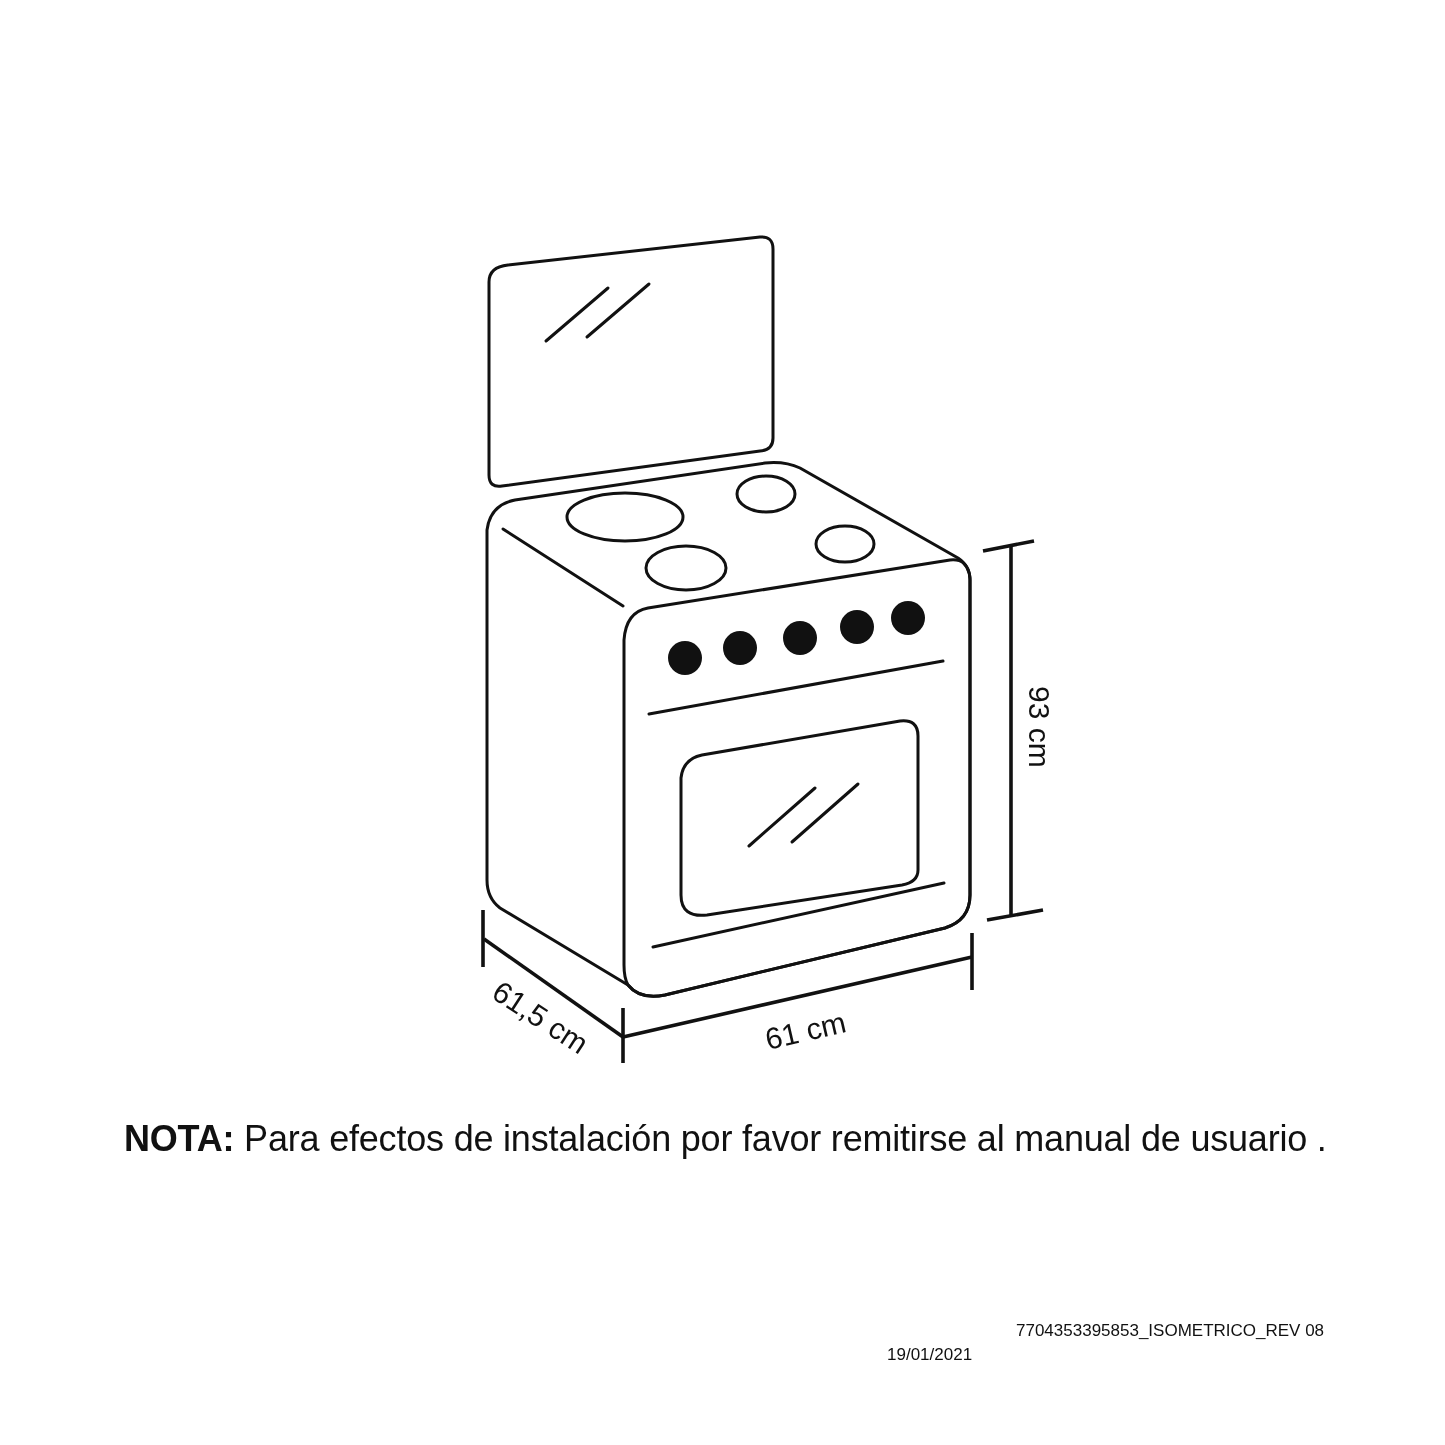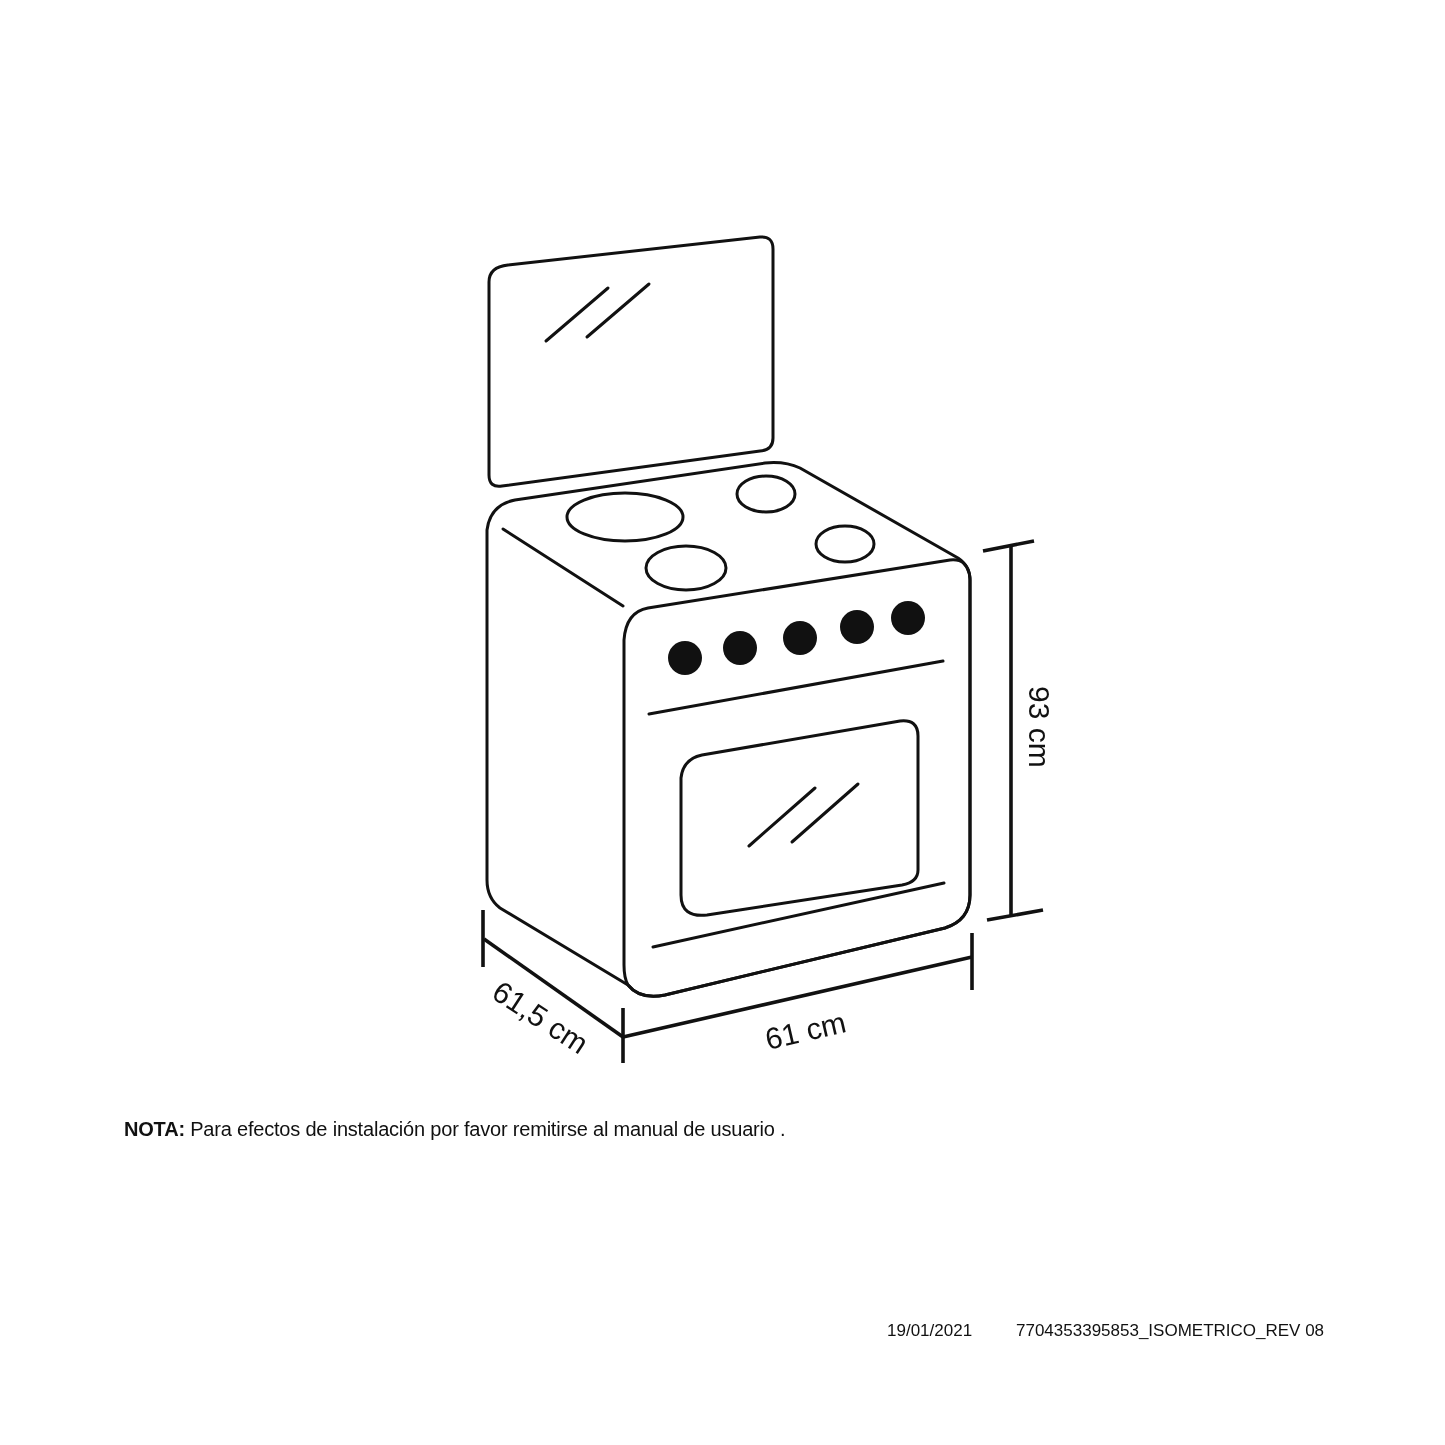--- a/index.html
+++ b/index.html
@@ -2,24 +2,24 @@
 <html><head>
   <meta charset="utf-8">
   <style>
     html, body { margin: 0; padding: 0; background: #ffffff; }
     body { width: 1445px; height: 1445px; position: relative; overflow: hidden; font-family: "Liberation Sans", "DejaVu Sans", sans-serif; color: #111; }
     #drawing { position: absolute; left: 0; top: 0; width: 1445px; height: 1445px; }
     .stroke { fill: none; stroke: #111; stroke-width: 3; stroke-linecap: round; stroke-linejoin: round; }
     .dim { fill: none; stroke: #111; stroke-width: 3.6; stroke-linecap: butt; }
     .knob { fill: #111; }
     .dimlabel { font-family: "Liberation Sans", "DejaVu Sans", sans-serif; font-size: 30px; fill: #111; }
-    .note { position: absolute; left: 124px; top: 1118px; font-size: 20px; white-space: nowrap; letter-spacing: -0.2px; }
+    .note { position: absolute; left: 124px; top: 1118px; font-size: 36px; white-space: nowrap; letter-spacing: -0.2px; }
     .note b { font-weight: bold; }
     .footer { position: absolute; top: 1321px; font-size: 17px; white-space: nowrap; }
-    .footer-date { left: 887px; }
+    .footer-date { left: 887px; margin-top: 24px; }
     .footer-code { left: 1016px; }
   </style>
 </head>
 <body>
 
 <svg id="drawing" viewBox="0 0 1445 1445" xmlns="http://www.w3.org/2000/svg">
 
   <g>
     <path class="stroke" d="M508,265 L760,237 Q773,236 773,249 L773,438 Q773,450 760,451 L502,486 Q489,488 489,475 L489,282 Q489,267 508,265 Z"></path>
     <line class="stroke" x1="546" y1="341" x2="608" y2="288"></line>

